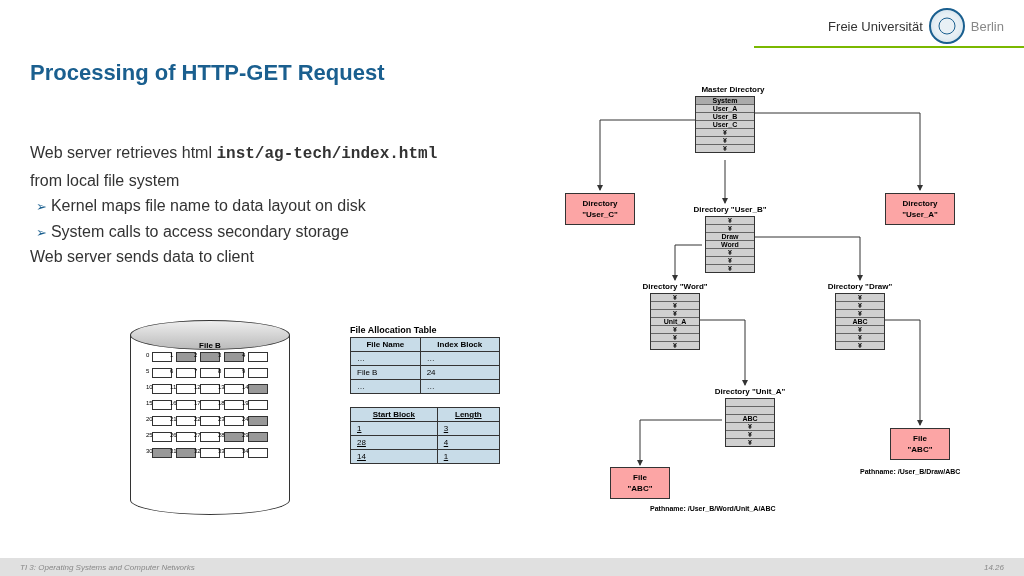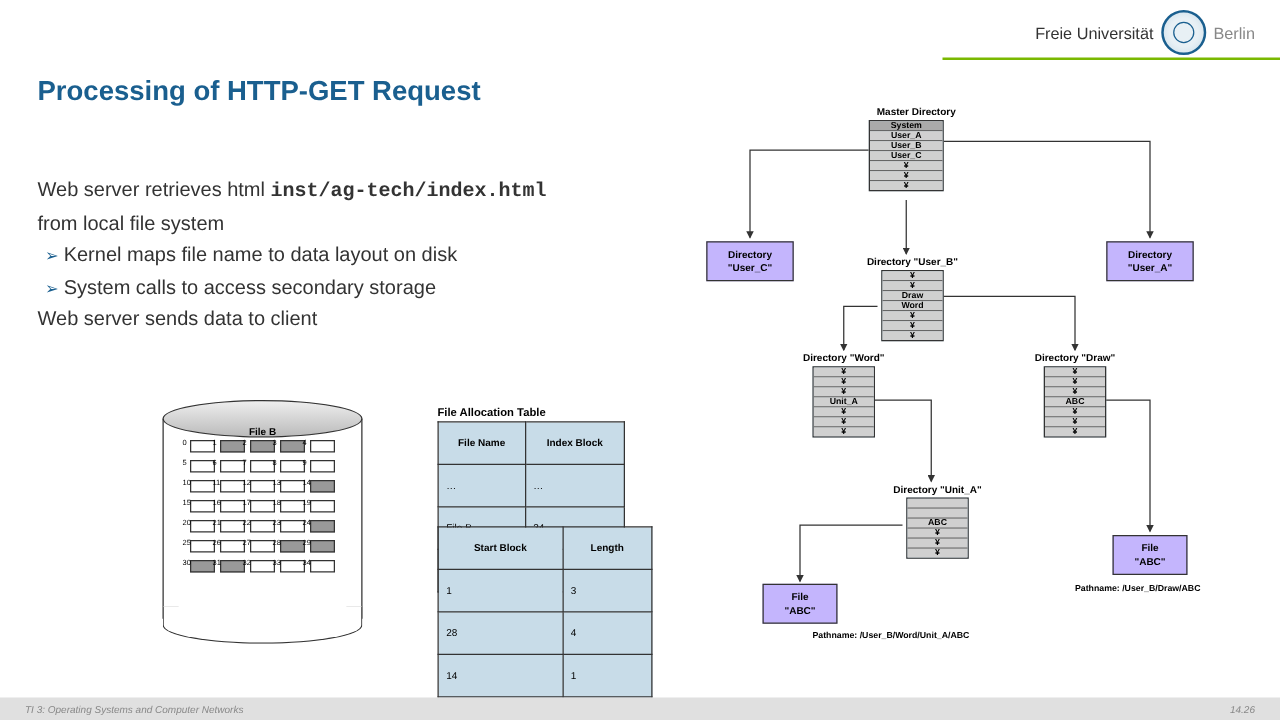--- a/index.html
+++ b/index.html
@@ -117,42 +117,43 @@
     width: 150px;
   }
   .fat-title { font-size: 9px; font-weight: bold; text-align: left; margin-bottom: 2px; }
   .small-table {
     border-collapse: collapse;
     width: 100%;
     font-size: 8px;
   }
   .small-table th, .small-table td {
     border: 1px solid #333;
-    padding: 12px 6px;
+    padding: 2px 6px;
   }
   .small-table th { background: #c8dce8; font-weight: bold; }
   .small-table td { background: #c8dce8; }
   
   .block-table {
     position: absolute;
-    top: 86px; left: 220px;
-    width: 172px;
+    top: 72px; left: 220px;
+    width: 150px;
+    text-decoration: underline;
   }
   
   
   .tree {
     position: absolute;
     top: 85px; left: 530px;
     width: 480px;
     font-size: 8px;
     font-weight: bold;
   }
   .tree-label { text-align: center; margin-bottom: 2px; }
   .dir-box {
-    background: #c4b5fd;
+    background: #fca5a5;
     border: 1px solid #333;
     padding: 4px 8px;
     text-align: center;
     line-height: 1.4;
     font-size: 8px;
   }
   .mini-list {
     border: 1px solid #333;
     background: #c8dce8;
     font-size: 7px;

